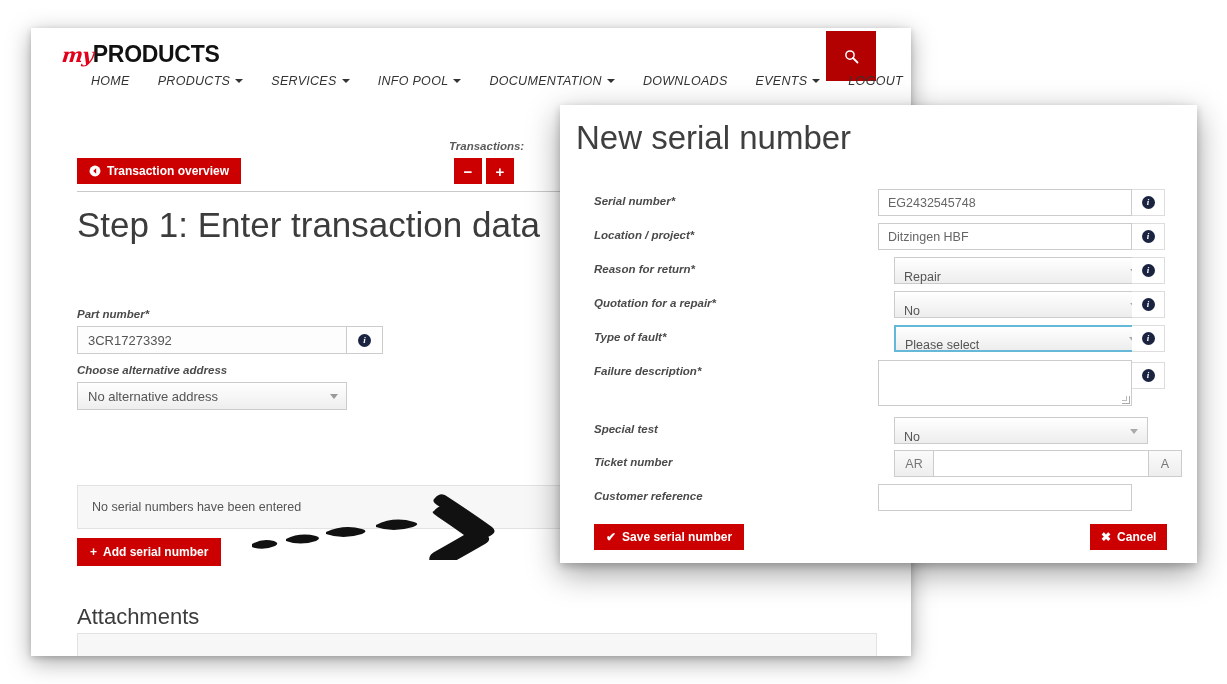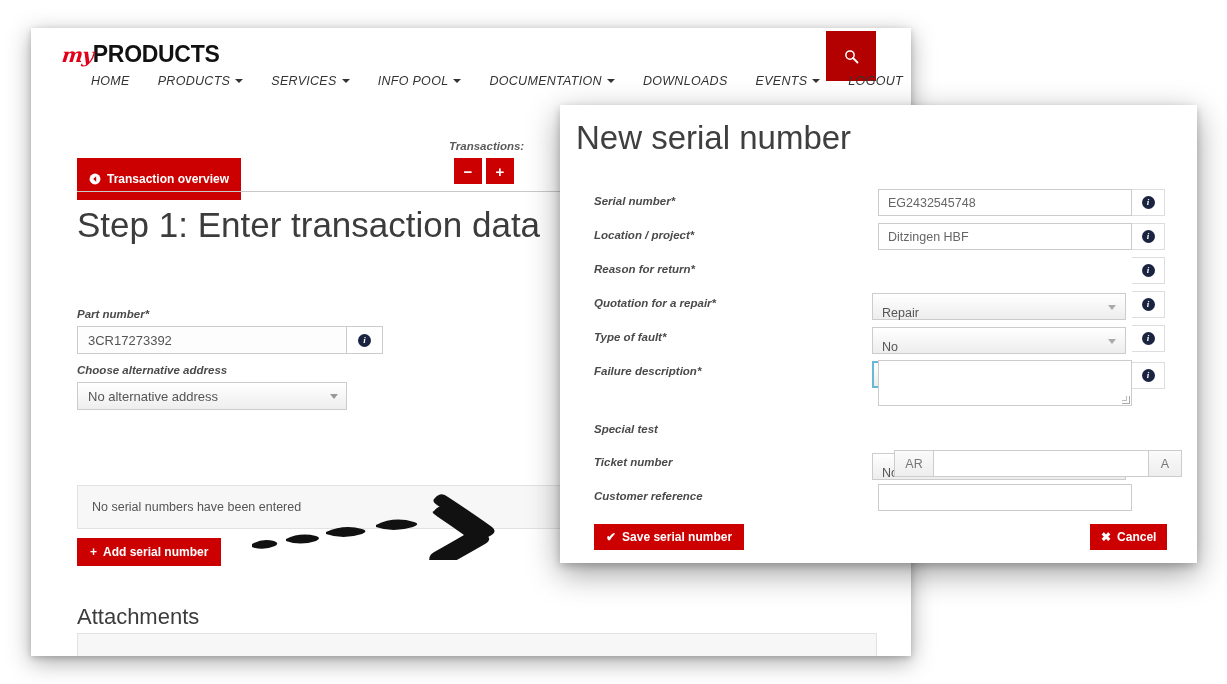--- a/index.html
+++ b/index.html
@@ -68,21 +68,21 @@
   #tx-label   { position:absolute; left:418px; top:112px; }
 
   .btn-red {
     background:#cc0000; color:#fff; border:none;
     font-size:12px; font-weight:bold;
     display:inline-flex; align-items:center; gap:6px;
     cursor:pointer; font-family:"Liberation Sans", sans-serif;
   }
   #transaction-overview-btn {
     position:absolute; left:46px; top:130px;
-    height:42px; padding:0 12px;
+    height:26px; padding:0 12px;
   }
   #tx-minus-btn, #tx-plus-btn {
     position:absolute; top:130px; height:26px; width:28px;
     justify-content:center; font-size:15px; font-weight:bold;
   }
   #tx-minus-btn { left:423px; }
   #tx-plus-btn  { left:455px; }
 
   .hr {
     position:absolute; left:46px; top:163px; width:800px;
@@ -172,25 +172,25 @@
     position:absolute; left:34px;
     font-style:italic; font-weight:bold; font-size:11.5px; color:#4a4a4a;
   }
   .m-input {
     position:absolute; left:318px; width:254px; height:27px;
     border:1px solid #ccc; background:#fff;
     font-size:12.5px; color:#666;
     padding:0 9px; display:flex; align-items:center;
   }
   .m-select {
-    position:absolute; left:312px; width:254px; height:27px;
+    position:absolute; left:334px; width:254px; height:27px;
     border:1px solid #ccc;
     background:linear-gradient(#ffffff, #ededed);
     font-size:12.5px; color:#555;
-    padding:12px 22px 0 9px; display:flex; align-items:center; cursor:pointer;margin-top:36px;
+    padding:12px 22px 0 9px; display:flex; align-items:center; cursor:pointer;
   }
   .m-select.focused { border:2px solid #66b8d8; }
   .m-select .arr {
     position:absolute; right:9px; top:50%; margin-top:-2px;
     width:0;height:0;border-left:4px solid transparent;
     border-right:4px solid transparent;border-top:5px solid #aaa;
   }
   .m-info {
     position:absolute; left:572px; width:33px; height:27px;
     border:1px solid #ddd; border-left:none; background:#fff;

